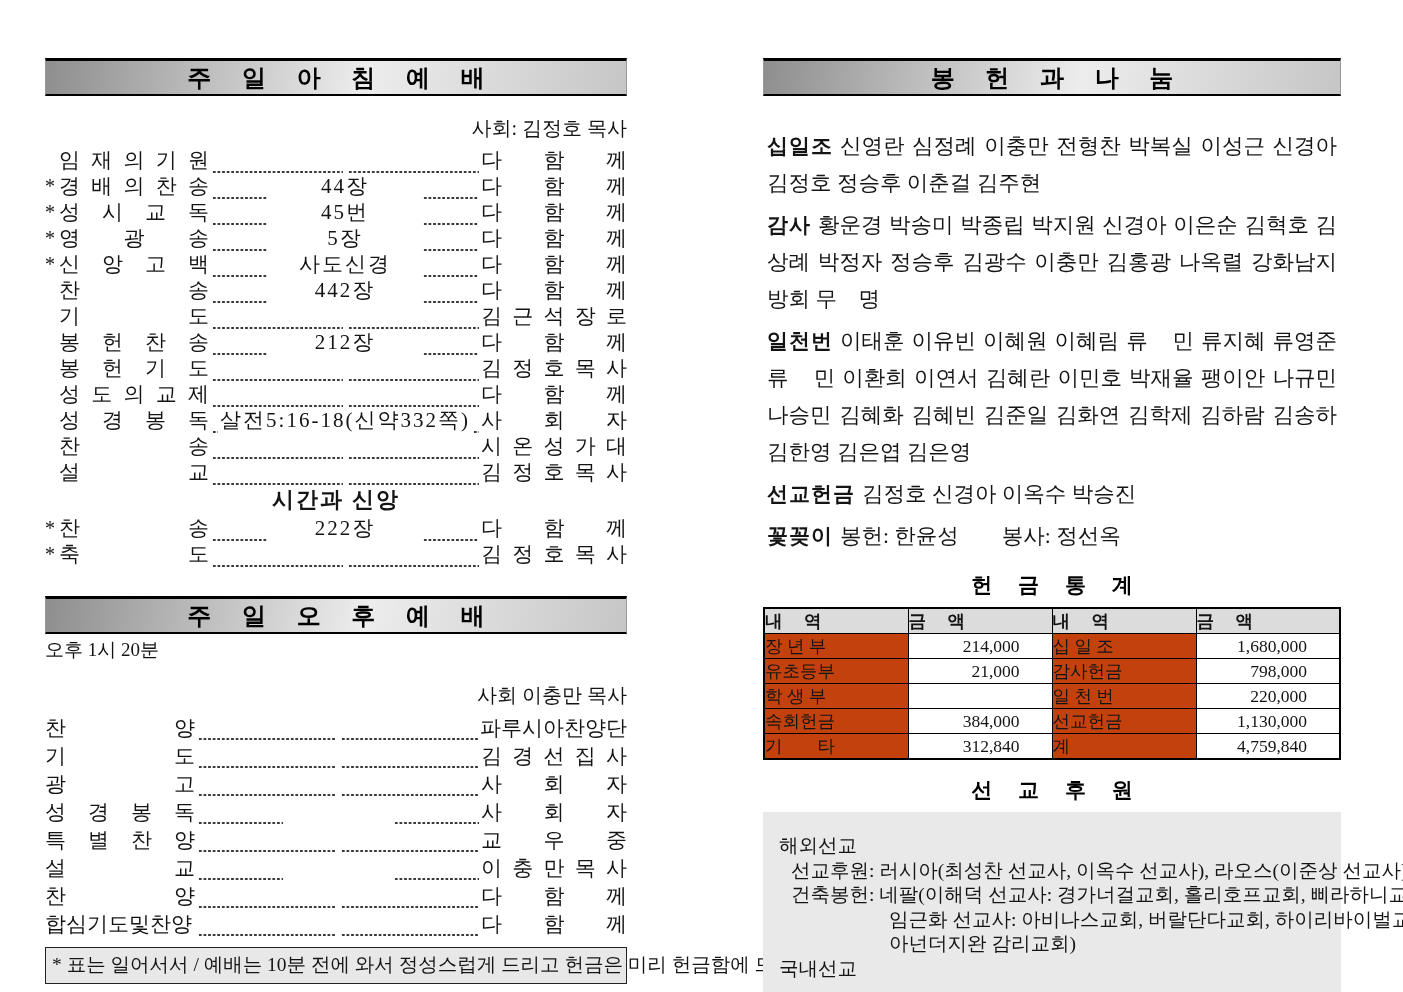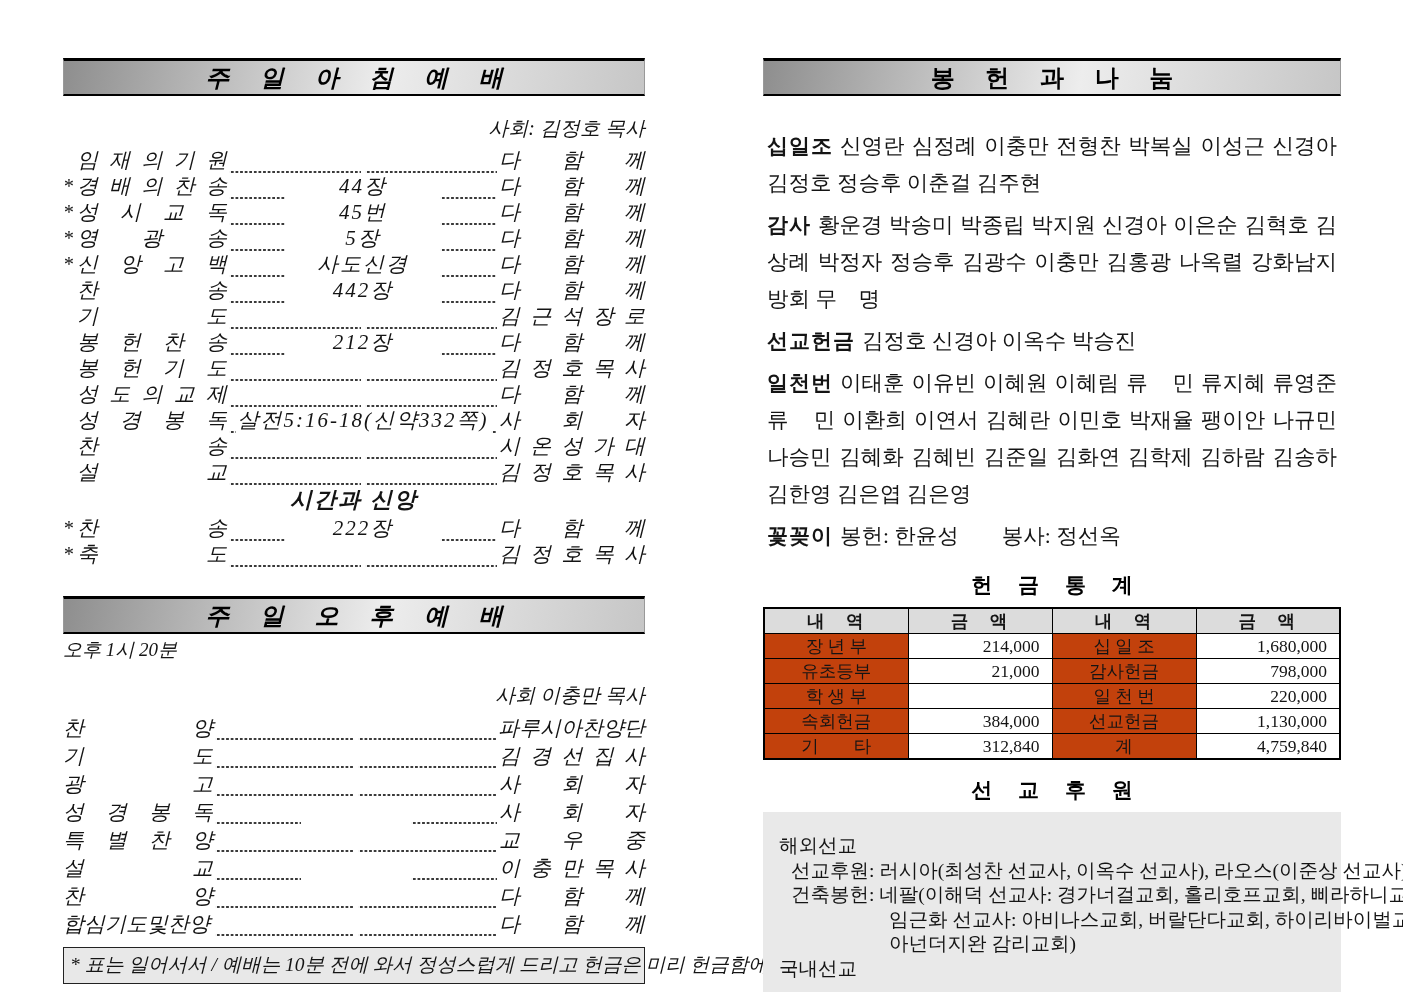--- a/index.html
+++ b/index.html
@@ -2,21 +2,21 @@
 <html><head>
 <meta charset="utf-8">
 <style>
   html,body { margin:0; padding:0; }
   body {
     width:1403px; height:992px; background:#ffffff; position:relative;
     font-family:"Liberation Serif","DejaVu Serif",serif; color:#141414;
     overflow:hidden;
   }
   .col { position:absolute; top:58px; }
-  .col-left  { left:63px;  width:582px;font-style:italic; }
+  .col-left  { left:45px;  width:582px; }
   .col-right { left:763px; width:578px; }
 
   
   .bar {
     box-sizing:border-box; height:38px;
     border-top:3px solid #000; border-bottom:2px solid #000;
     border-left:1px solid #999; border-right:1px solid #999;
     background:linear-gradient(100deg,#8e8e8e 0%,#ededed 55%,#c6c6c6 100%);
     display:flex; align-items:center; justify-content:center;
     font-family:"Liberation Sans","DejaVu Sans",sans-serif;
@@ -63,27 +63,27 @@
   }
 
   .block-title {
     text-align:center; font-weight:bold; font-size:21px;
     font-family:"Liberation Sans","DejaVu Sans",sans-serif;
     letter-spacing:10px; text-indent:10px; margin:16px 0 8px;
     color:#000;
   }
 
   table.stats { width:100%; border-collapse:collapse; border:2px solid #000; table-layout:fixed; }
-  table.stats td { border:1px solid #000; height:21px; padding:0; font-size:17.5px; text-align:center; overflow:hidden; }
+  table.stats td { border:1px solid #000; height:21px; padding:0; font-size:17.5px; overflow:hidden; }
   table.stats tr.hdr td {
     background:#dcdcdc; font-family:"Liberation Sans","DejaVu Sans",sans-serif;
     font-weight:bold; letter-spacing:2px; height:24px;
   }
   table.stats td.label  { background:#c2410c; }
-  table.stats td.amount { text-align:right; padding-right:12px; background:#fff; }
+  table.stats td.amount { text-align:right; padding-right:32px; background:#fff; }
 
   .mission-box {
     box-sizing:border-box; background:#e9e9e9; margin-top:6px;
     padding:22px 10px 16px; font-size:19.5px; line-height:24.6px;
   }
   .mline { white-space:nowrap; }
   .mline.ind0 { padding-left:6px; }
   .mline.ind1 { padding-left:18px; }
   .mline.ind2 { padding-left:116px; }
 </style>
@@ -297,22 +297,22 @@
 
 <div class="col col-right">
 
   <div class="bar">
     <span>봉 헌 과 나 눔</span>
   </div>
 
   <div class="offering-paragraphs">
       <p class="entry"><b>십일조</b><span>신영란 심정례 이충만 전형찬 박복실 이성근 신경아 김정호 정승후 이춘걸 김주현</span></p>
       <p class="entry"><b>감사</b><span>황운경 박송미 박종립 박지원 신경아 이은순 김혁호 김상례 박정자 정승후 김광수 이충만 김홍광 나옥렬 강화남지방회 무　명</span></p>
+      <p class="entry"><b>일천번</b><span>이태훈 이유빈 이혜원 이혜림 류　민 류지혜 류영준 류　민 이환희 이연서 김혜란 이민호 박재율 팽이안 나규민 나승민 김혜화 김혜빈 김준일 김화연 김학제 김하람 김송하 김한영 김은엽 김은영</span></p>
       <p class="entry"><b>선교헌금</b><span>김정호 신경아 이옥수 박승진</span></p>
-      <p class="entry"><b>일천번</b><span>이태훈 이유빈 이혜원 이혜림 류　민 류지혜 류영준 류　민 이환희 이연서 김혜란 이민호 박재율 팽이안 나규민 나승민 김혜화 김혜빈 김준일 김화연 김학제 김하람 김송하 김한영 김은엽 김은영</span></p>
       <p class="entry"><b>꽃꽂이</b><span>봉헌: 한윤성　　봉사: 정선옥</span></p>
     </div>
 
   <div class="block-title">헌 금 통 계</div>
 
   <table class="stats">
     <tbody>
       <tr class="hdr">
           <td>내　역</td>
           <td>금　액</td>

